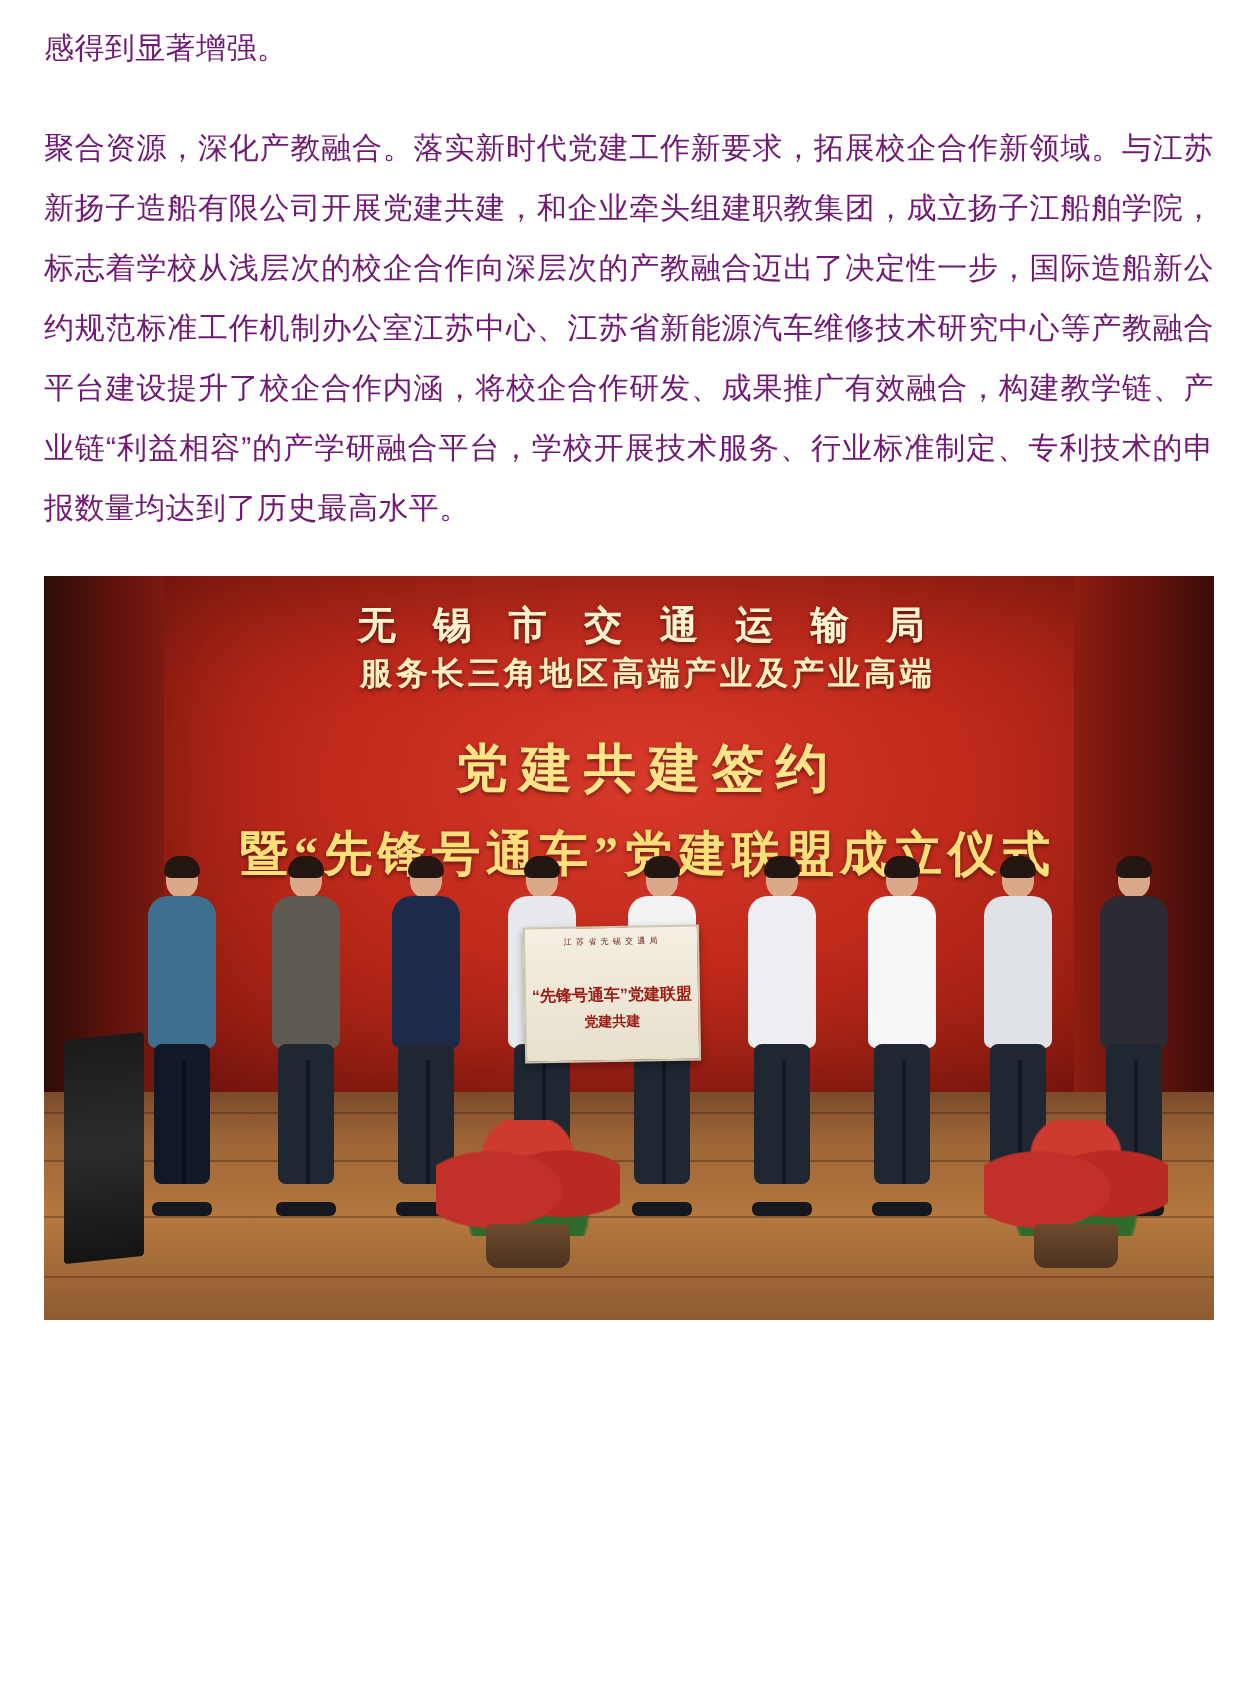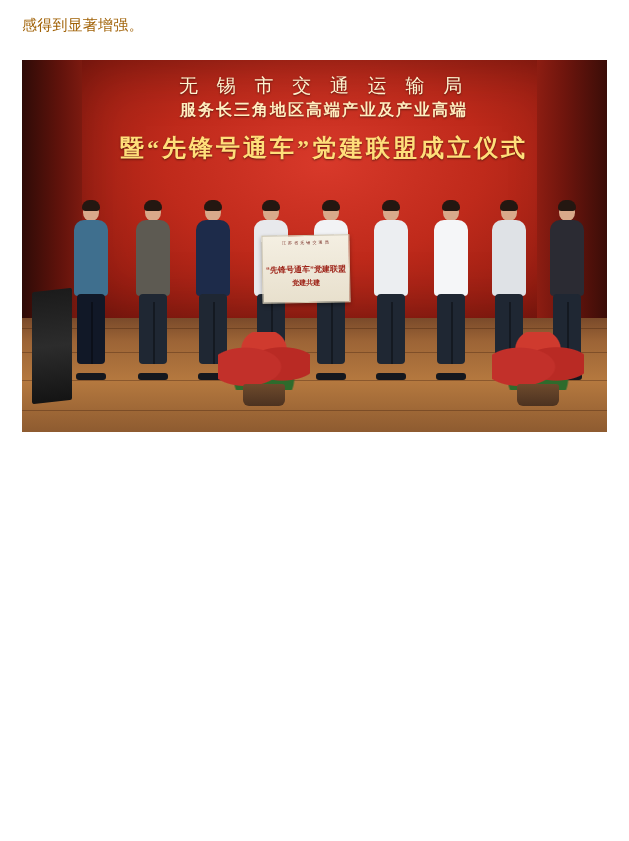--- a/index.html
+++ b/index.html
@@ -17,21 +17,21 @@
   .page {
     width: 629px;
     height: 841px;
     box-sizing: border-box;
     padding: 10px 22px 0 22px;
     background: #ffffff;
   }
   .para {
     font-size: 15px;
     line-height: 30px;
-    color: #a16207;
+    color: #701a75;
     text-align: justify;
     margin: 0 0 18px 0;
     letter-spacing: 0.2px;
   }
   .para.first {
     margin-bottom: 20px;
   }
   .figure {
     width: 585px;
     height: 372px;
@@ -76,21 +76,21 @@
     width: 500px;
     text-align: center;
     color: #ffe9a8;
     font-family: "Liberation Serif", serif;
     text-shadow: 0 1px 2px rgba(0,0,0,0.5);
   }
   .screen-text .l1 {
     font-size: 19px;
     letter-spacing: 7px;
     color: #fff3cf;
-    font-weight: normal;
+    font-weight: bold;
     line-height: 24px;
   }
   .screen-text .l2 {
     font-size: 16px;
     letter-spacing: 2px;
     color: #ffeec0;
     font-weight: bold;
     line-height: 24px;
   }
   .screen-text .l3 {
@@ -261,30 +261,32 @@
     border-radius: 2px;
   }
 </style>
 </head>
 <body>
 
 <div class="page">
 
   <p class="para first">感得到显著增强。</p>
 
+  <p class="para">聚合资源，深化产教融合。落实新时代党建工作新要求，拓展校企合作新领域。与江苏新扬子造船有限公司开展党建共建，和企业牵头组建职教集团，成立扬子江船舶学院，标志着学校从浅层次的校企合作向深层次的产教融合迈出了决定性一步，国际造船新公约规范标准工作机制办公室江苏中心、江苏省新能源汽车维修技术研究中心等产教融合平台建设提升了校企合作内涵，将校企合作研发、成果推广有效融合，构建教学链、产业链“利益相容”的产学研融合平台，学校开展技术服务、行业标准制定、专利技术的申报数量均达到了历史最高水平。</p>
 
   <div class="figure">
     <div class="stage-bg"></div>
     <div class="stage-screen"></div>
     <div class="stage-side-left"></div>
     <div class="stage-side-right"></div>
 
     <div class="screen-text">
       <div class="l1">无 锡 市 交 通 运 输 局</div>
       <div class="l2">服务长三角地区高端产业及产业高端</div>
+      <div class="l3">党建共建签约</div>
       <div class="l4">暨“先锋号通车”党建联盟成立仪式</div>
     </div>
 
     <div class="stage-floor">
       <div class="floor-line" style="top:10px;"></div>
       <div class="floor-line" style="top:34px;"></div>
       <div class="floor-line" style="top:62px;"></div>
       <div class="floor-line" style="top:92px;"></div>
     </div>
 

